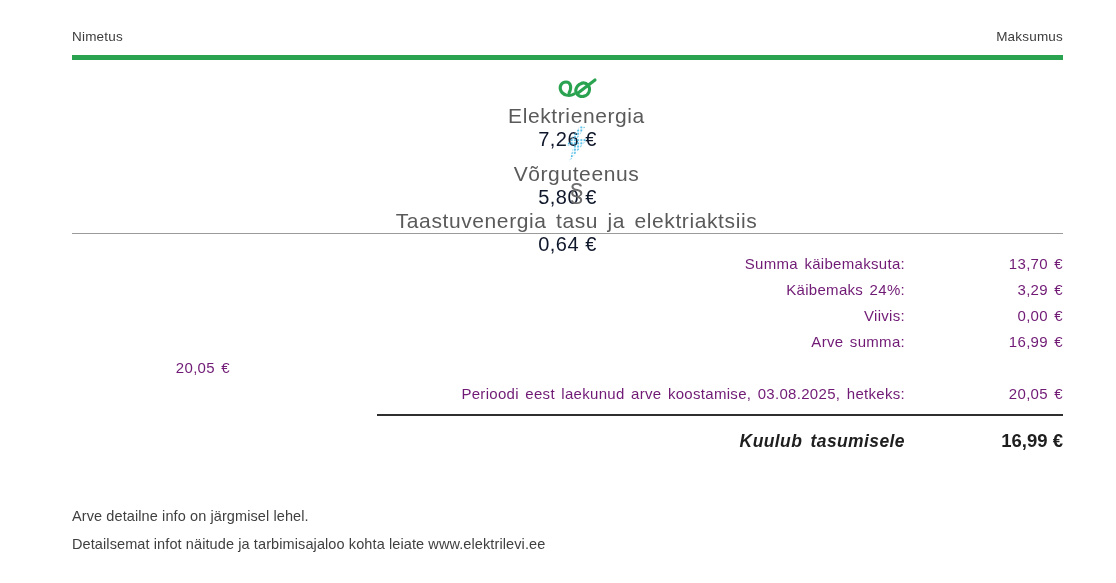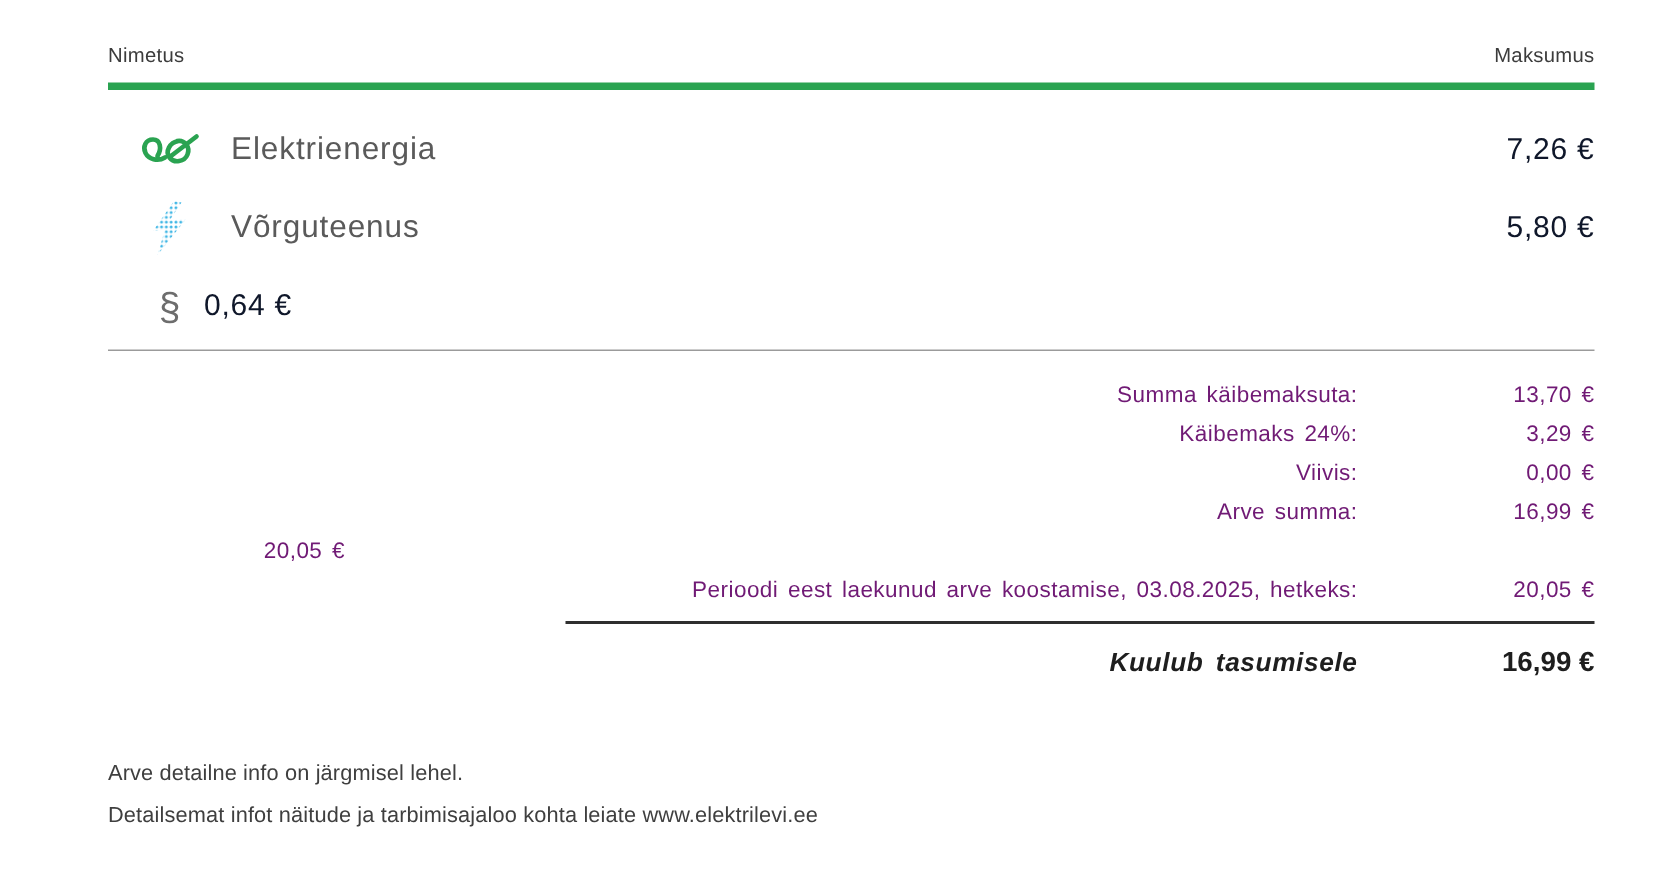--- a/index.html
+++ b/index.html
@@ -34,20 +34,21 @@
     margin: 11px 0 0 0;
   }
   
   .items {
     padding-top: 14px;
   }
   .item-row {
     display: flex;
     align-items: center;
     height: 52px;
+    flex-direction: column;
   }
   .item-icon {
     width: 46px;
     min-width: 46px;
     display: flex;
     justify-content: center;
     align-items: center;
     margin-left: 18px;
   }
   .section-glyph {
@@ -177,20 +178,21 @@
         </svg>
       </span>
       <span class="item-label">Võrguteenus</span>
       <span class="item-amount">5,80 €</span>
     </div>
 
     <div class="item-row">
       <span class="item-icon">
         <span class="section-glyph">§</span>
       </span>
+      <span class="item-label">Taastuvenergia tasu ja elektriaktsiis</span>
       <span class="item-amount">0,64 €</span>
     </div>
 
   </div>
 
   <hr class="thin-rule">
 
   <div class="summary">
     <div class="sum-row">
       <span class="sum-label">Summa käibemaksuta:</span>

